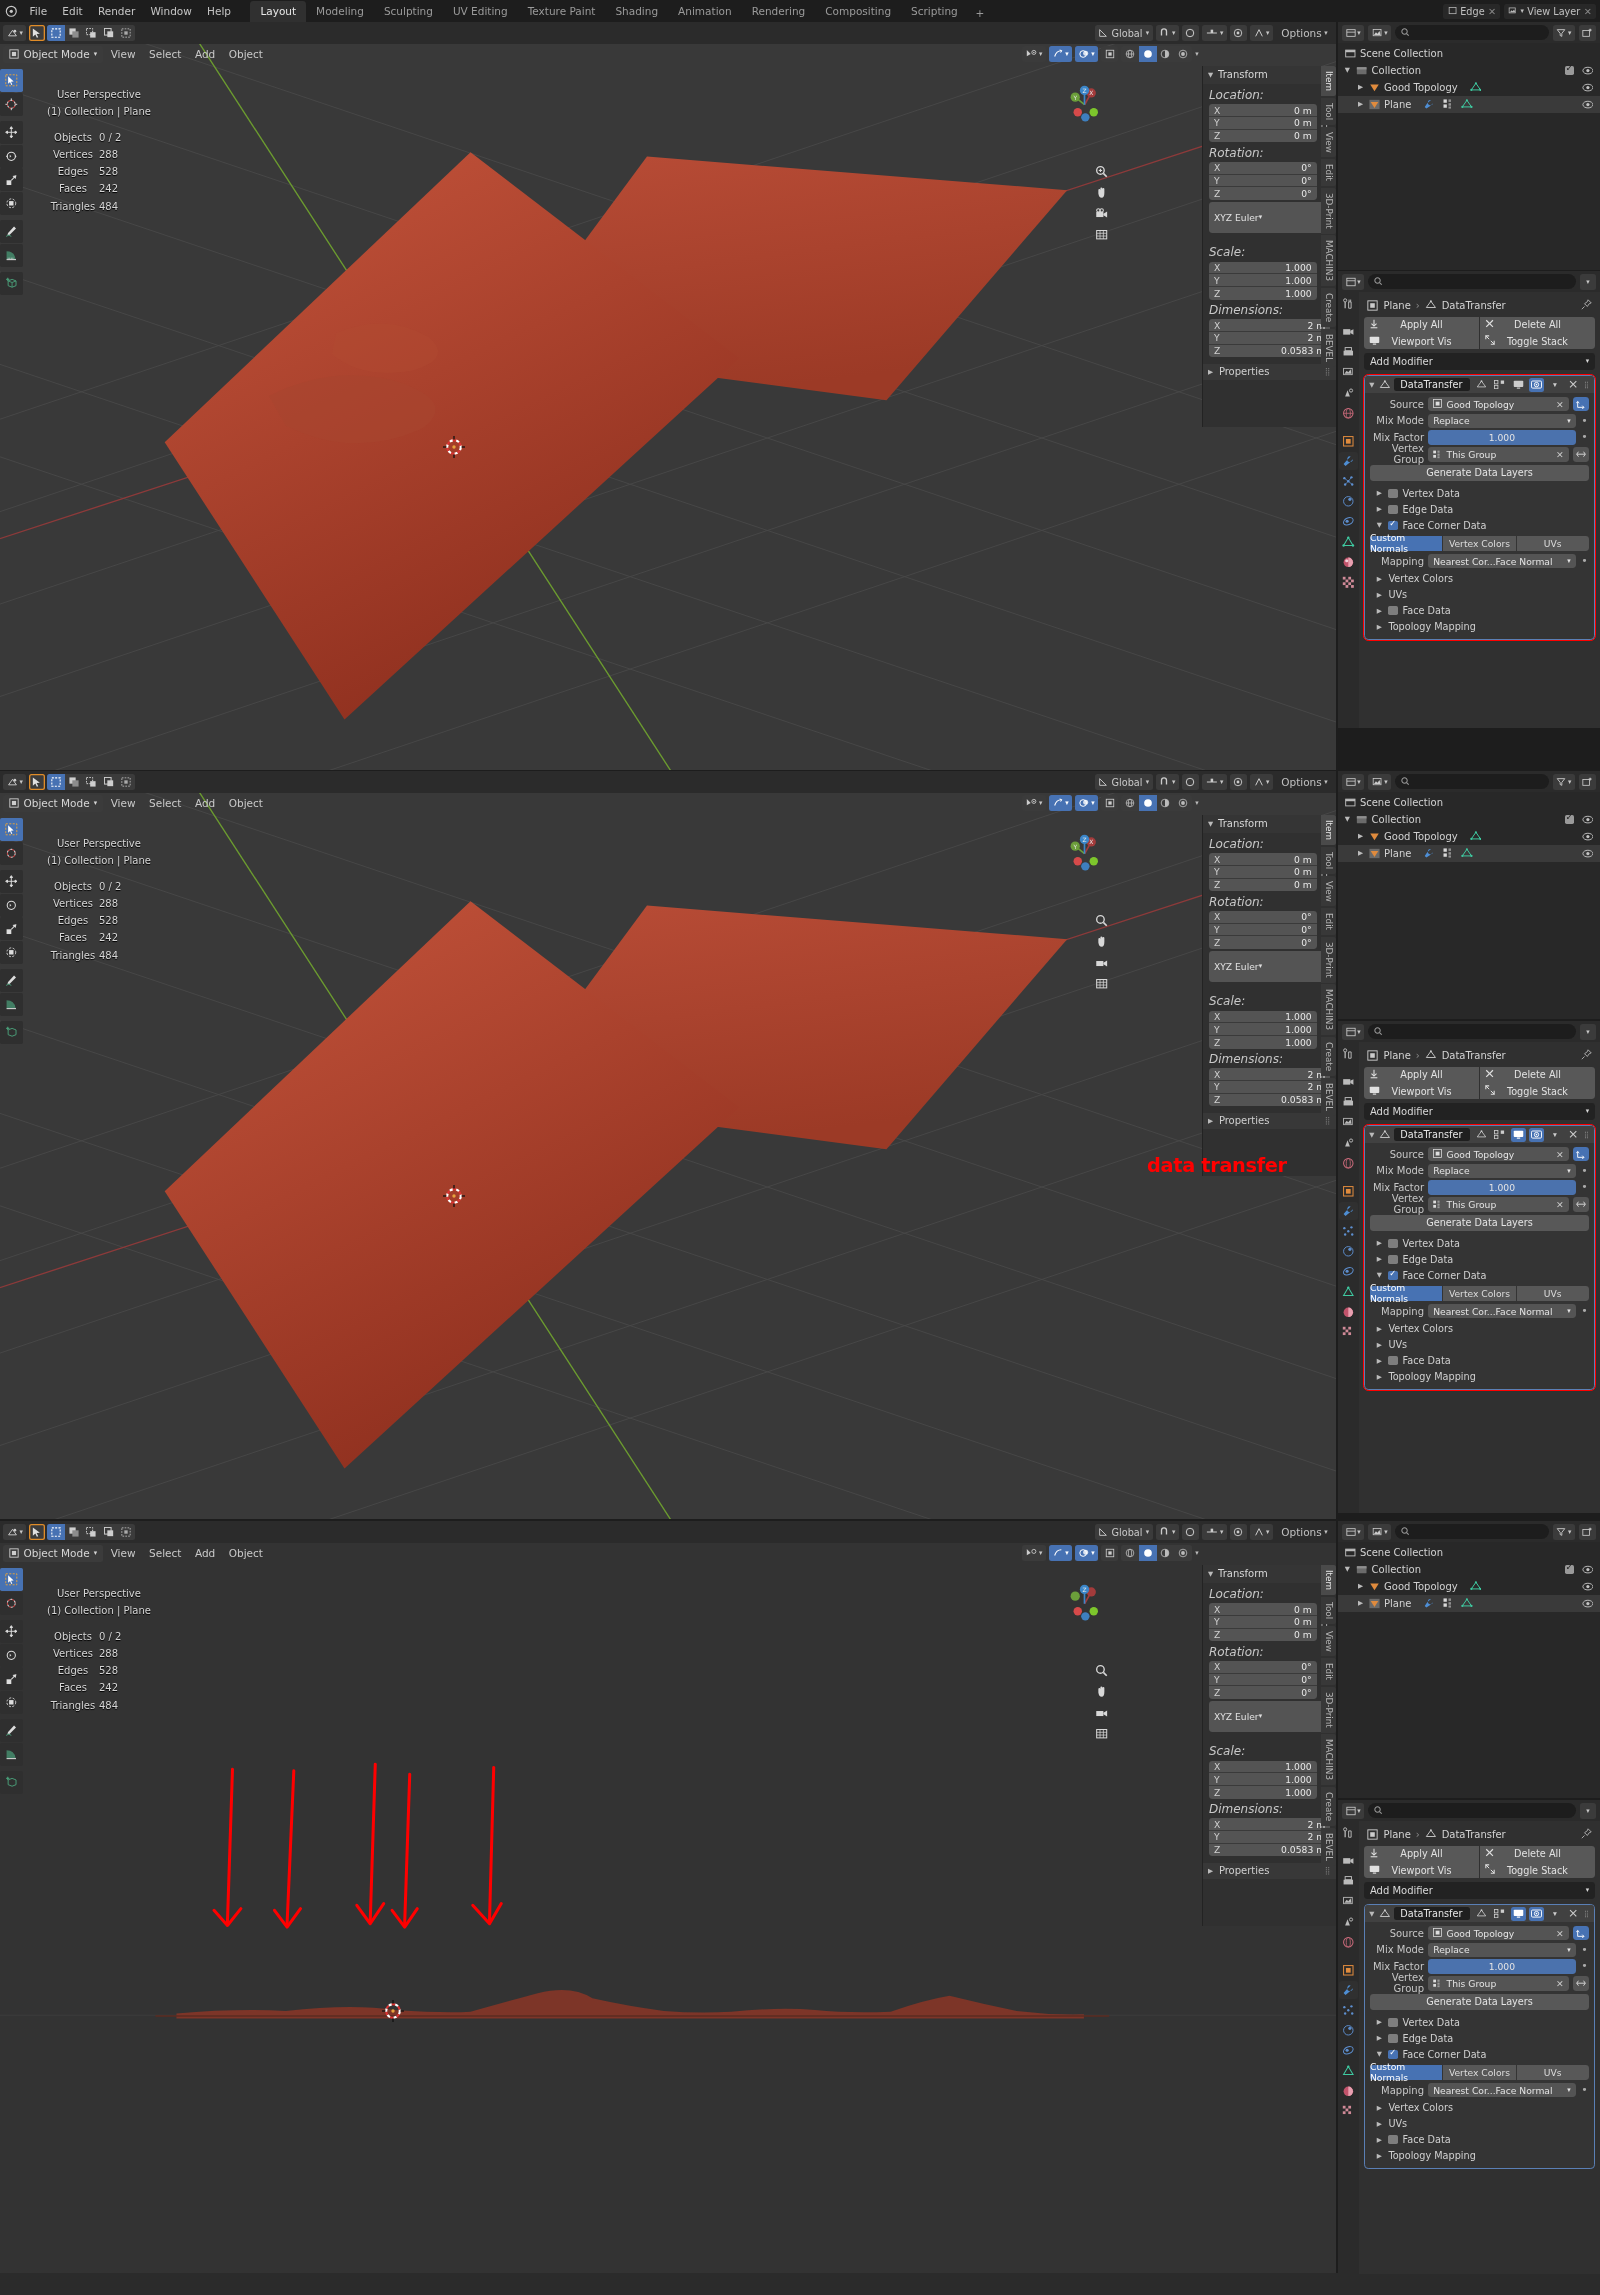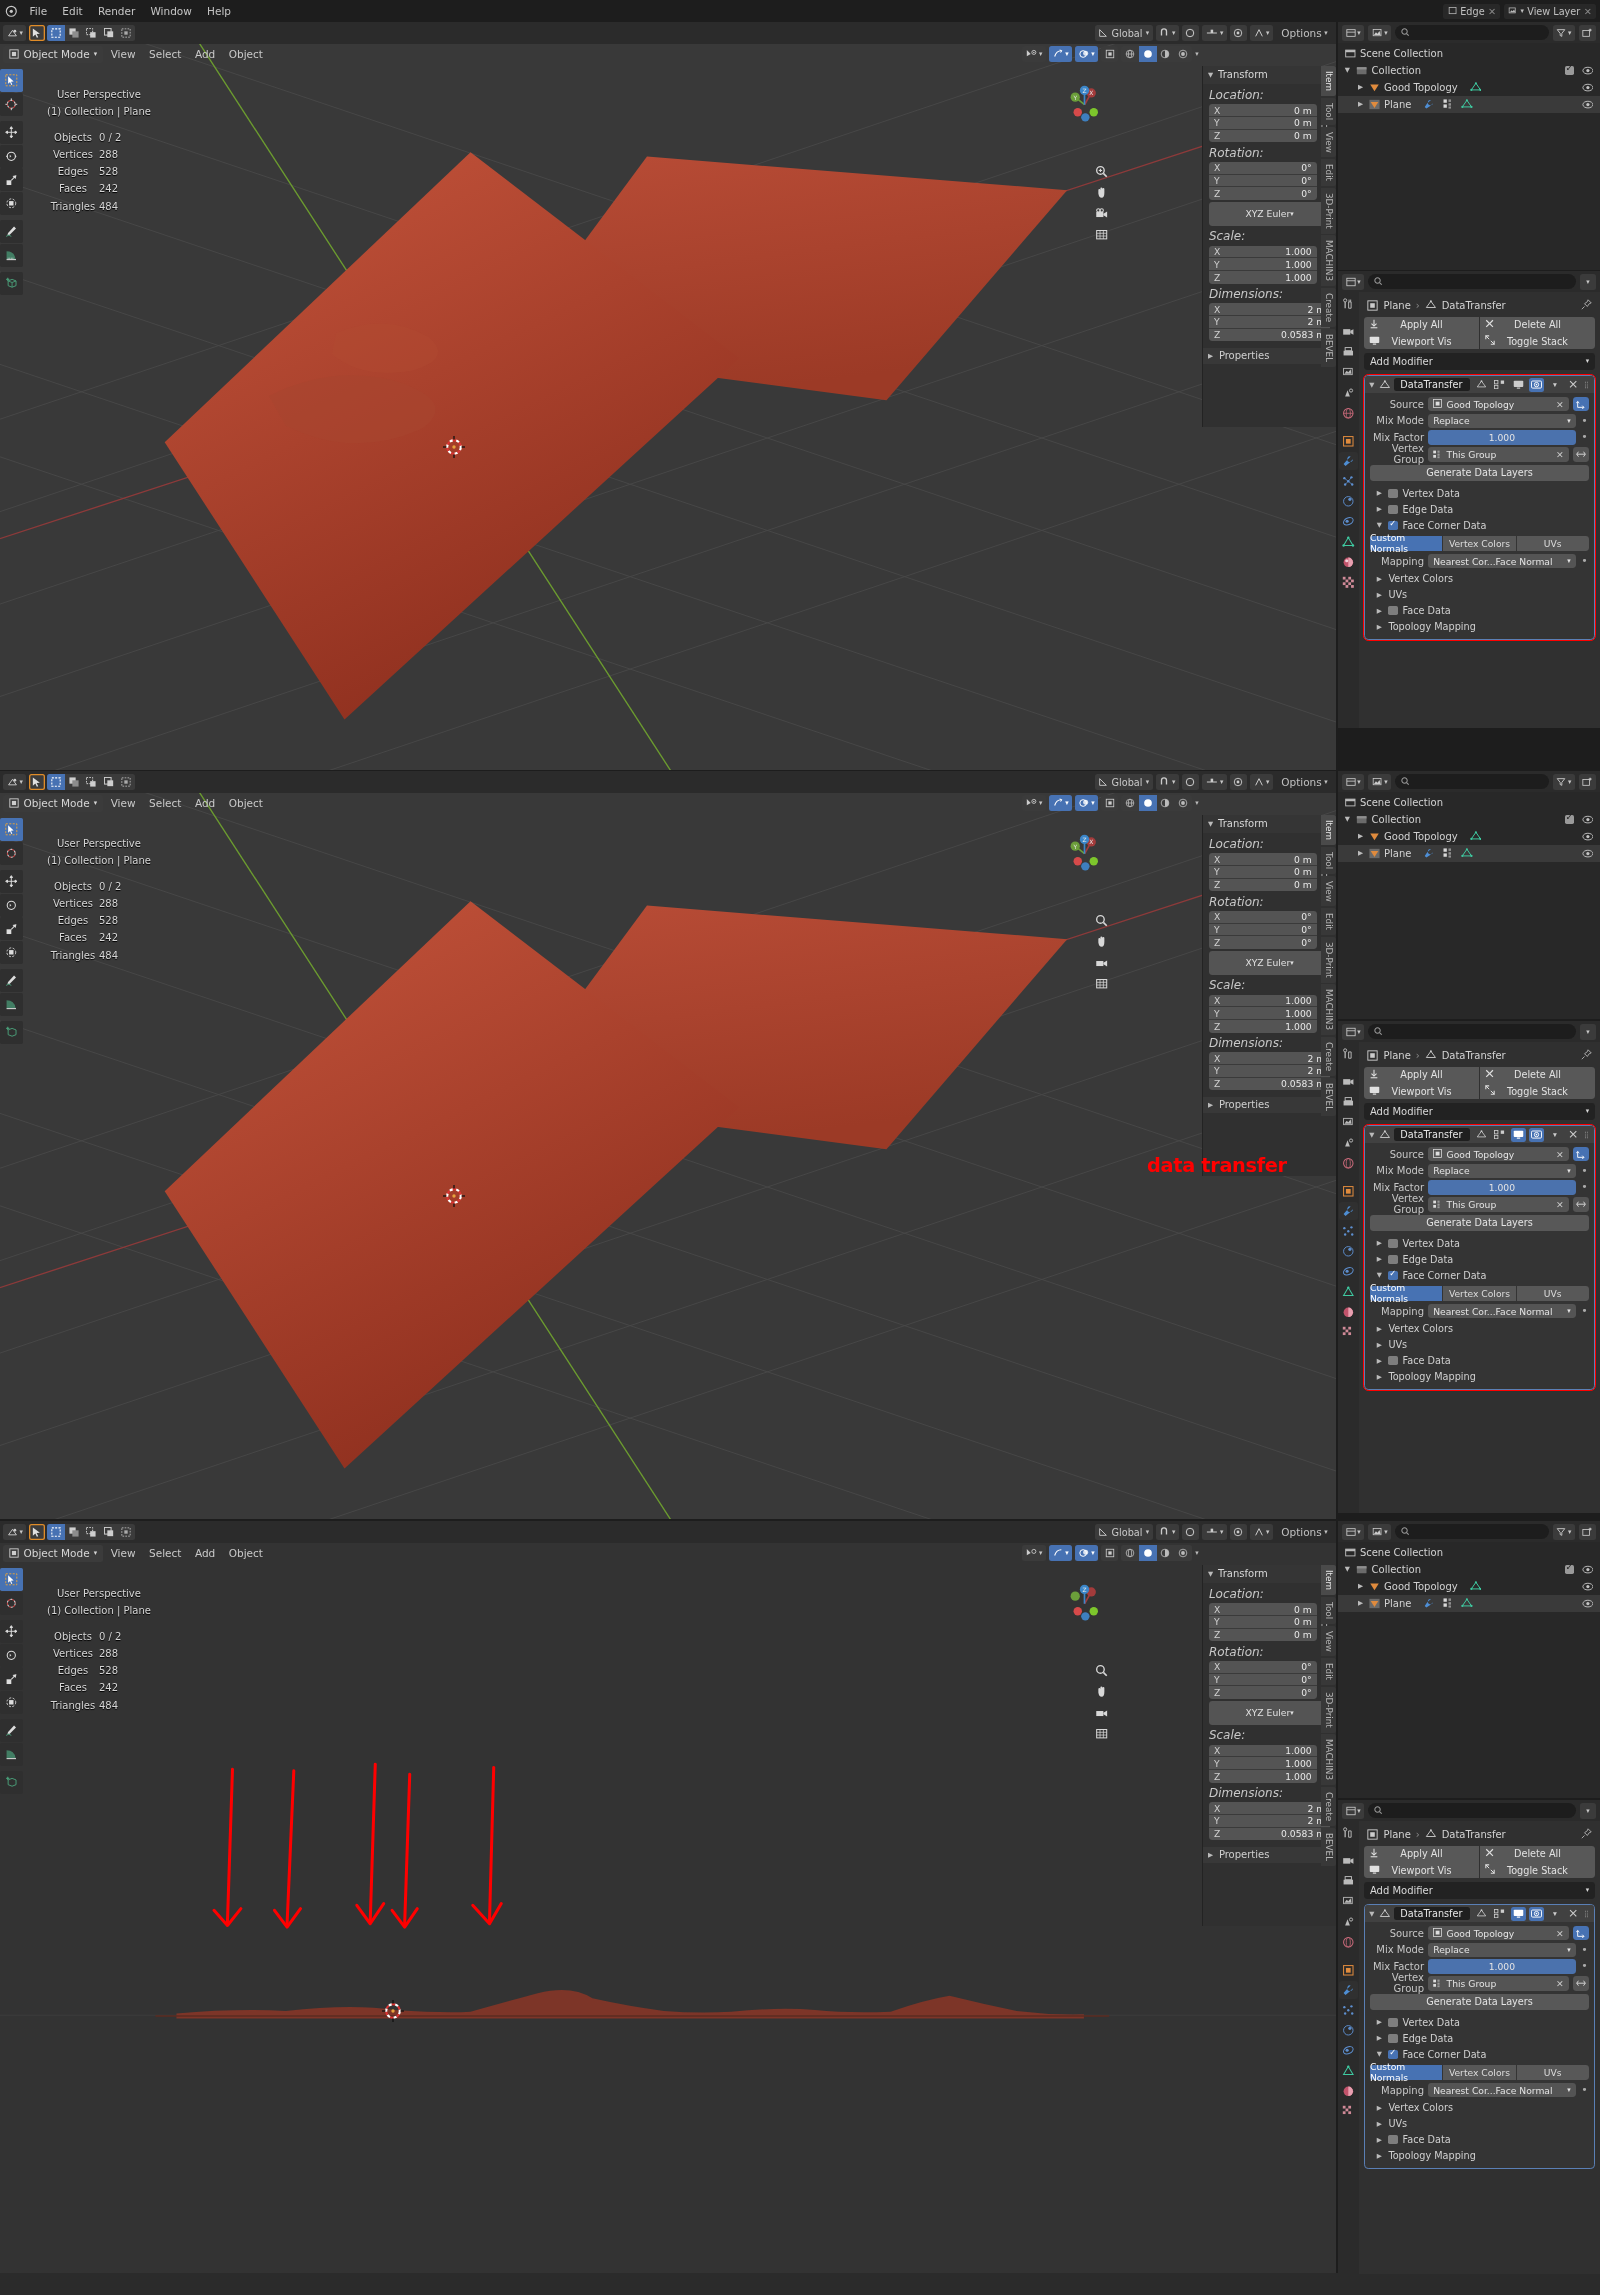--- a/index.html
+++ b/index.html
@@ -65,21 +65,21 @@
   .np-head { display:flex; align-items:center; gap:3.4px; padding:3.4px 5px; background:#353535; font-size:10px; color:#d8d8d8; }
   .np-body { padding:2.5px 5.9px 5px; }
   .np-label { font-size:12px; color:#c8c8c8; padding:1.7px 0 2.5px;font-style:italic; }
   .fld-grp { border-radius:3.4px; overflow:hidden; margin-bottom:1.7px; }
   .fld { display:flex; align-items:center; justify-content:space-between; background:#545454; height:12.6px; padding:0 5px; font-size:9.2px; color:#e0e0e0; border-bottom:0.8px solid #3a3a3a; }
   .fld:last-child { border-bottom:none; }
   .fld .fn { color:#d0d0d0; }
   .fld .fv { color:#e8e8e8; }
   .fld-row { display:flex; align-items:center; gap:2.5px; }
   .lock { width:11px; height:11.8px; flex:0 0 11px; }
-  .dd { background:#545454; border-radius:3.4px; height:24px; display:flex; align-items:center; justify-content:center; padding:0 5px; font-size:9.2px; color:#e0e0e0; margin-bottom:2px; }
+  .dd { background:#545454; border-radius:3.4px; height:31px; display:flex; align-items:center; justify-content:flex-start; padding:0 5px; font-size:9.2px; color:#e0e0e0; margin-bottom:11px; }
   .collapsed-row { display:flex; align-items:center; gap:4.2px; background:#383838; border-radius:2.5px; padding:2.5px 5px; font-size:10px; color:#cfcfcf; margin-top:2.5px; }
 
   
   .vtabs { position:absolute; width:15px; z-index:5; }
   .vtab { writing-mode:vertical-rl; text-orientation:mixed; background:#383838; color:#b6b6b6; font-size:8.8px; padding:5px 2.5px; margin-bottom:1.7px; border-radius:0 2.5px 2.5px 0; text-align:center; }
   .vtab.active { background:#4a4a4a; color:#ececec; }
 
   
   .outliner { position:absolute; background:#282828; z-index:3; }
   .ol-header { height:21px; background:#2b2b2b; display:flex; align-items:center; gap:4.2px; padding:0 4.2px; }
@@ -143,20 +143,33 @@
     <svg width="12.6" height="12.6" viewBox="0 0 16 16">
         <circle cx="8" cy="8" r="6.3" fill="none" stroke="#c8c8c8" stroke-width="1.5"></circle>
         <circle cx="8" cy="8" r="2.1" fill="#c8c8c8"></circle>
       </svg>
   </div>
   <div class="menu-item">File</div>
   <div class="menu-item">Edit</div>
   <div class="menu-item">Render</div>
   <div class="menu-item">Window</div>
   <div class="menu-item">Help</div>
+  <div class="wsp-tabs">
+    <div class="wsp-tab active">Layout</div>
+    <div class="wsp-tab">Modeling</div>
+    <div class="wsp-tab">Sculpting</div>
+    <div class="wsp-tab">UV Editing</div>
+    <div class="wsp-tab">Texture Paint</div>
+    <div class="wsp-tab">Shading</div>
+    <div class="wsp-tab">Animation</div>
+    <div class="wsp-tab">Rendering</div>
+    <div class="wsp-tab">Compositing</div>
+    <div class="wsp-tab">Scripting</div>
+    <div class="wsp-plus">+</div>
+  </div>
   <div class="topbar-right">
     <div class="tb-field">
       <svg width="9.2" height="9.2" viewBox="0 0 12 12">
           <rect x="1.5" y="2" width="9" height="8" fill="none" stroke="#bbb" stroke-width="1"></rect>
         </svg>
       <span>Edge</span>
       <span style="color:#888;">✕</span>
     </div>
     <div class="tb-field">
       <svg width="9.2" height="9.2" viewBox="0 0 12 12">

